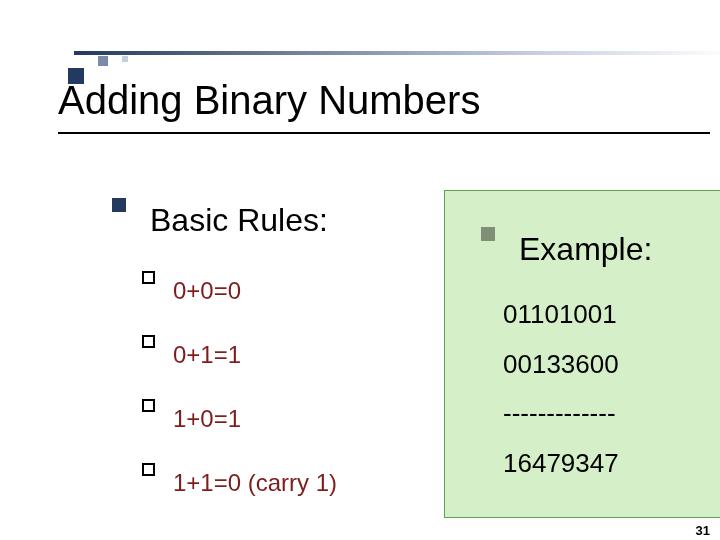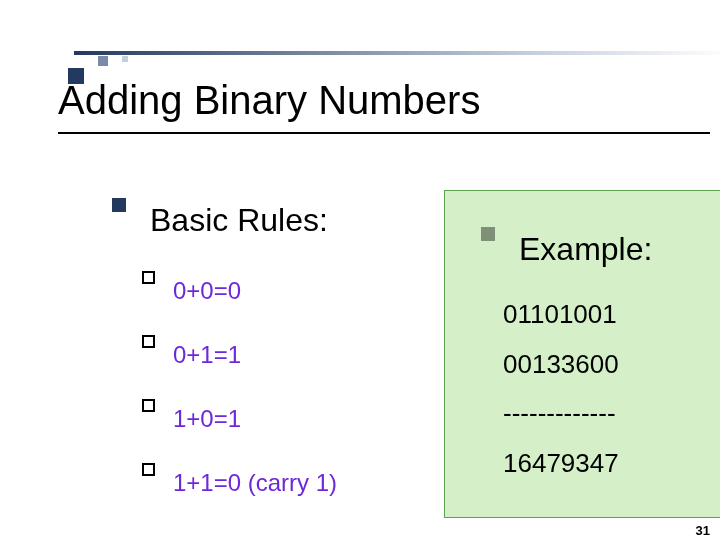--- a/index.html
+++ b/index.html
@@ -98,21 +98,21 @@
   .checkbox {
     width: 13px;
     height: 13px;
     border: 2px solid #000;
     margin-top: 6px;
     margin-right: 6px;
     flex-shrink: 0;
   }
   .rule-text {
     font-size: 24px;
-    color: #6d28d9;
+    color: #7f1d1d;
   }
   .right-box {
     background: #d5f0c8;
     border: 1px solid #5aa54e;
     padding: 16px 18px 22px 12px;
     width: 300px;
   }
   .example-body {
     margin-left: 34px;
     margin-top: 16px;

